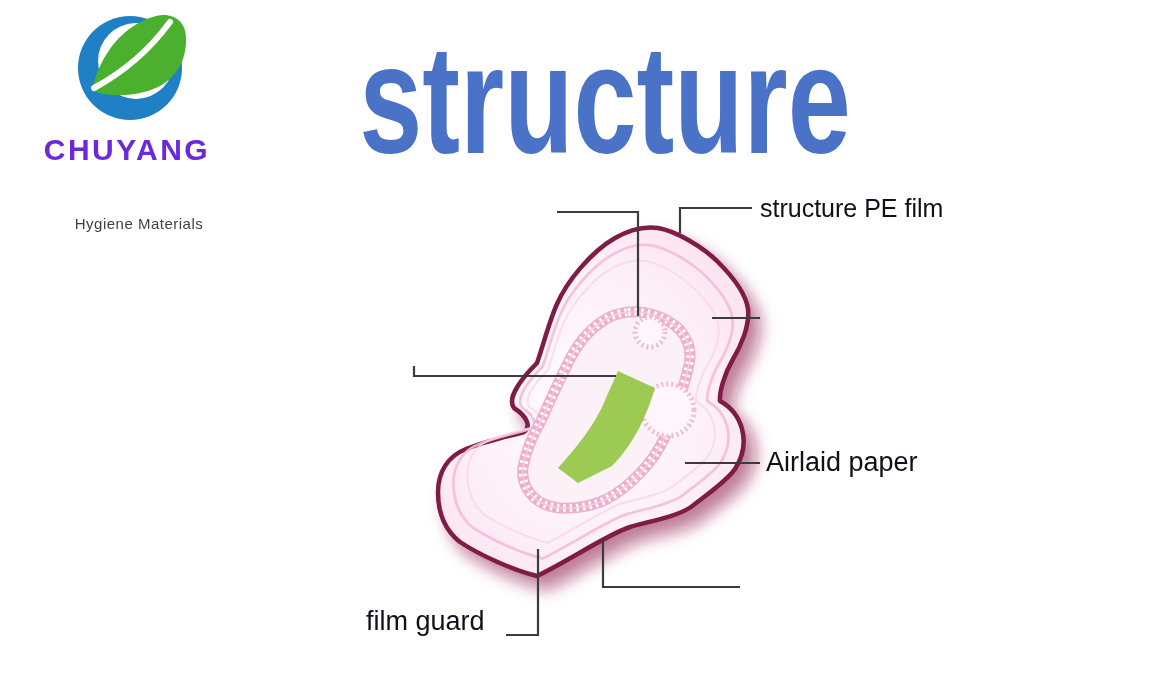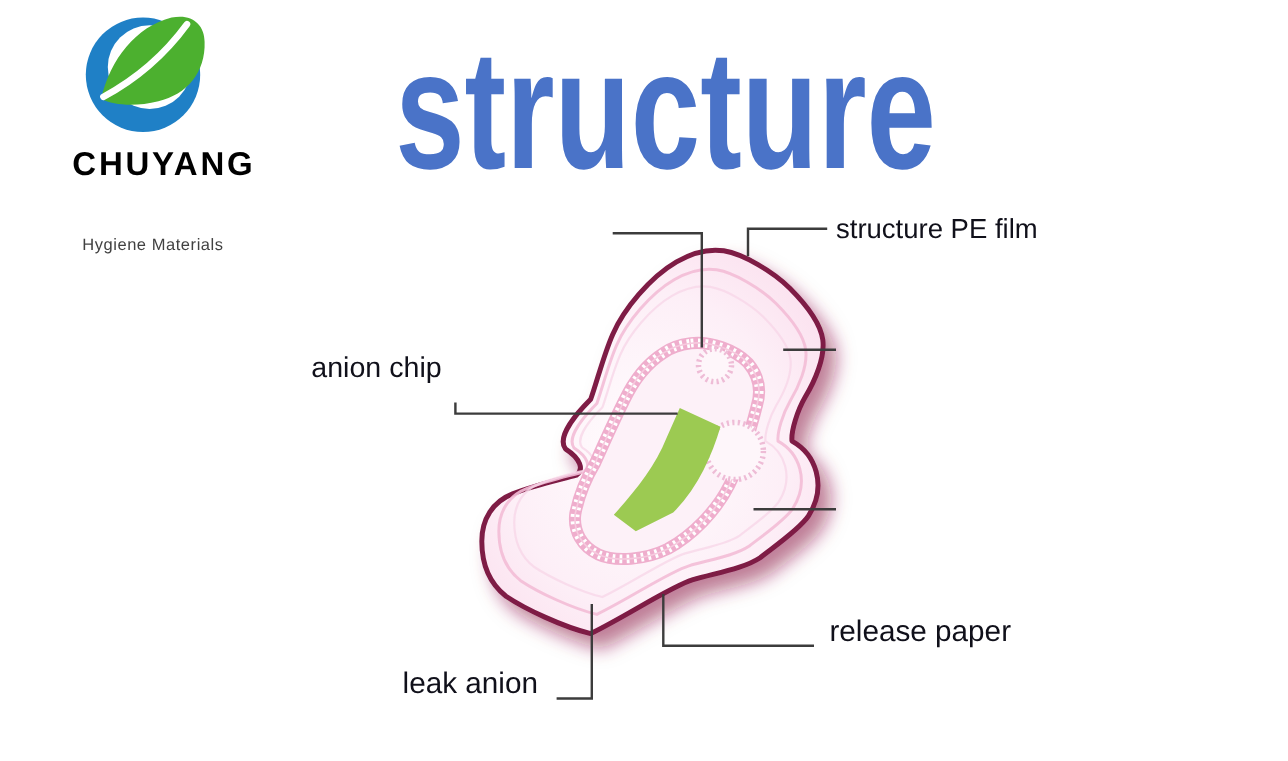--- a/index.html
+++ b/index.html
@@ -23,23 +23,23 @@
   #lbl-release  {left:754px;top:560px;font-size:27px;}
   #lbl-leak     {left:366px;top:607px;font-size:27px;}
 
   #page-title{
     position:absolute;left:605px;top:100px;
     transform:translate(-50%,-50%) scale(0.90,1.22);
     font-size:126px;font-weight:bold;color:#4a73c8;
     letter-spacing:0px;white-space:nowrap;
   }
   #brand-name{
-    position:absolute;left:149px;top:150px;
+    position:absolute;left:127px;top:150px;
     transform:translate(-50%,-50%);
-    font-size:30px;font-weight:bold;letter-spacing:2.5px;color:#000000;
+    font-size:30px;font-weight:bold;letter-spacing:2.5px;color:#6d28d9;
     white-space:nowrap;
   }
   #brand-tagline{
     position:absolute;left:139px;top:187px;
     transform:translate(-50%,-50%);
     font-size:15px;color:#414141;letter-spacing:0.5px;white-space:nowrap;margin-top:36px;
   }
 </style>
 </head>
 <body>
@@ -128,17 +128,16 @@
       <path d="M 680,233 V 208 H 752"></path>
       <path d="M 712,318 H 760"></path>
       <path d="M 414,366 V 376 H 616"></path>
       <path d="M 685,463 H 760"></path>
       <path d="M 603,540 V 587 H 740"></path>
       <path d="M 506,635 H 538 V 549"></path>
     </g>
   </svg>
 
   <div class="lbl" id="lbl-breathable">structure PE film</div>
-  <div class="lbl" id="lbl-anion">anion chip</div>
-  <div class="lbl" id="lbl-release">release paper</div>
-  <div class="lbl" id="lbl-leak">leak anion</div>
+  <div class="lbl" id="lbl-airlaid">Airlaid paper</div>
+  <div class="lbl" id="lbl-leak">film guard</div>
 
 </div>
 
 </body></html>

